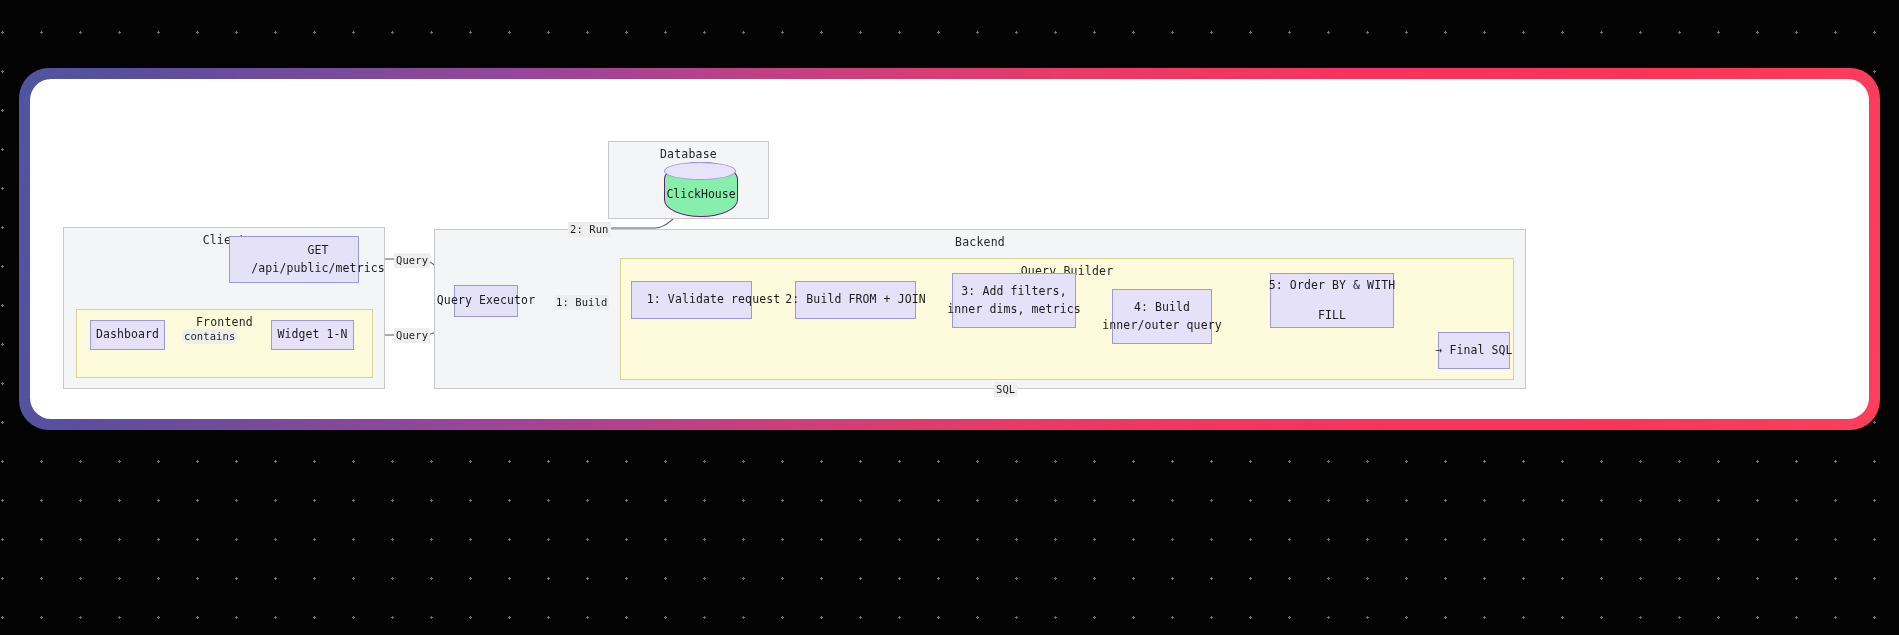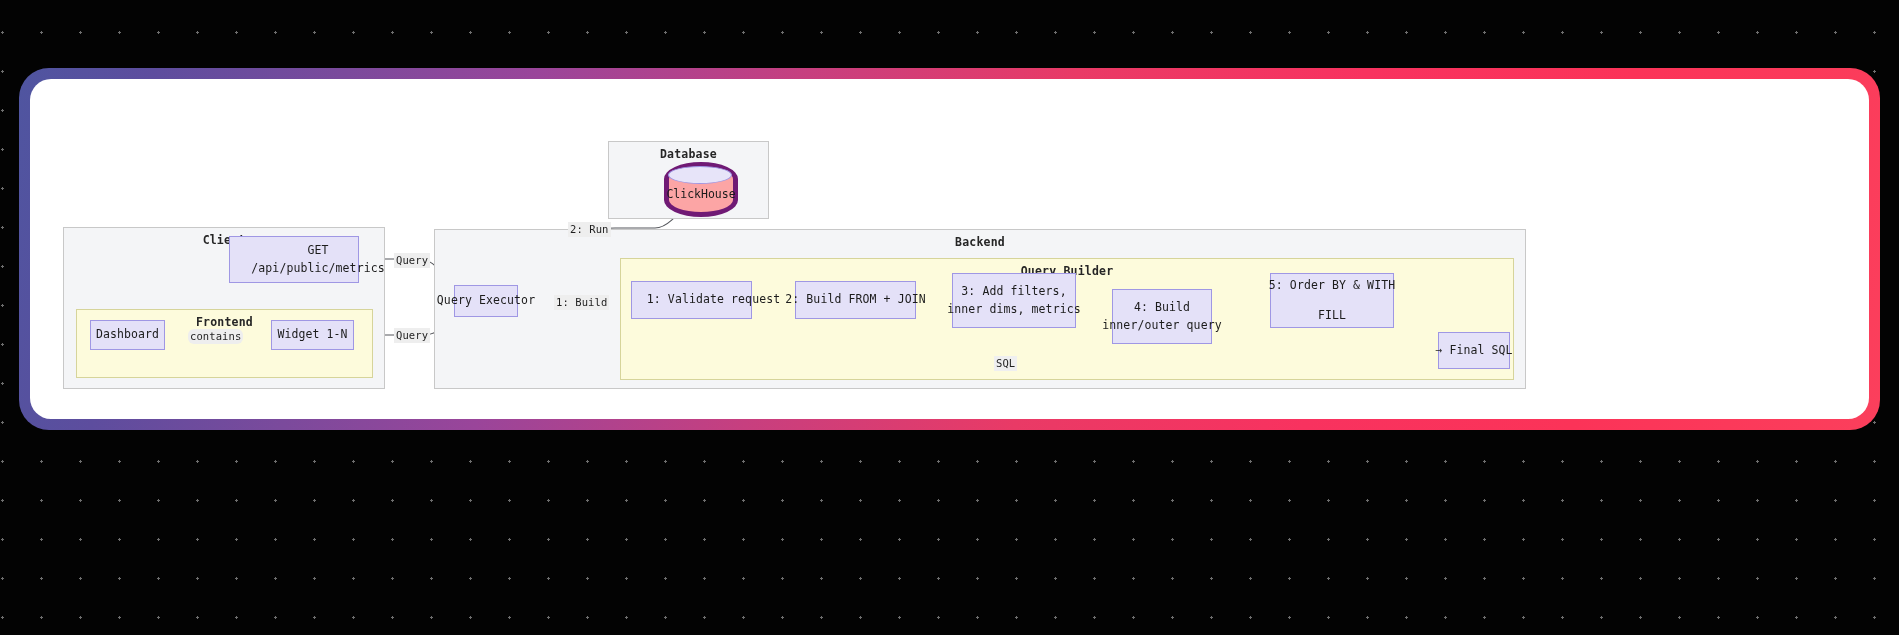--- a/index.html
+++ b/index.html
@@ -70,21 +70,20 @@
   }
   .group-title {
     position: absolute;
     top: 5px;
     left: 0;
     right: 0;
     text-align: center;
     font-size: 11.5px;
     color: #262626;
     letter-spacing: 0.2px;
-    font-weight: bold;
   }
   .group.yellow {
     background: #fdfbdc;
     border: 1px solid #d6d49a;
   }
 
   
   .node {
     position: absolute;
     box-sizing: border-box;
@@ -99,22 +98,22 @@
     line-height: 1.55;
     text-align: center;
     letter-spacing: 0.1px;
   }
   .node .ln { display: block; white-space: nowrap; }
 
   
   .cylinder {
     position: absolute;
     box-sizing: border-box;
-    background: #fca5a5;
-    border: 5px solid #701a75;
+    background: #86efac;
+    border: 1px solid #701a75;
     border-radius: 50% / 17px;
     display: flex;
     align-items: center;
     justify-content: center;
     font-size: 11.5px;
     color: #1c1c1c;
   }
   .cylinder::before {
     content: "";
     position: absolute;
@@ -247,27 +246,27 @@
 
       <div class="node" style="left:1240px; top:194px; width:124px; height:55px;gap:12px;">
         <span class="ln">5: Order BY &amp; WITH</span>
         <span class="ln">FILL</span>
       </div>
 
       <div class="node" style="left:1408px; top:253px; width:72px; height:37px;">
         <span class="ln">→ Final SQL</span>
       </div>
 
-      <div class="edge-label" style="left:158px; top:250px;border-radius:6px;">contains</div>
+      <div class="edge-label" style="left:152px; top:250px;border-radius:6px;">contains</div>
 
       <div class="edge-label" style="left:364px; top:174px;">Query</div>
 
       <div class="edge-label" style="left:364px; top:249px;">Query</div>
 
       <div class="edge-label" style="left:538px; top:143px;">2: Run</div>
 
       <div class="edge-label" style="left:524px; top:216px;">1: Build</div>
 
-      <div class="edge-label on-yellow" style="left:964px; top:277px;text-align:center;">SQL</div>
+      <div class="edge-label on-yellow" style="left:964px; top:303px;text-align:center;">SQL</div>
 
     </div>
   </div>
 </div>
 
 </body></html>

